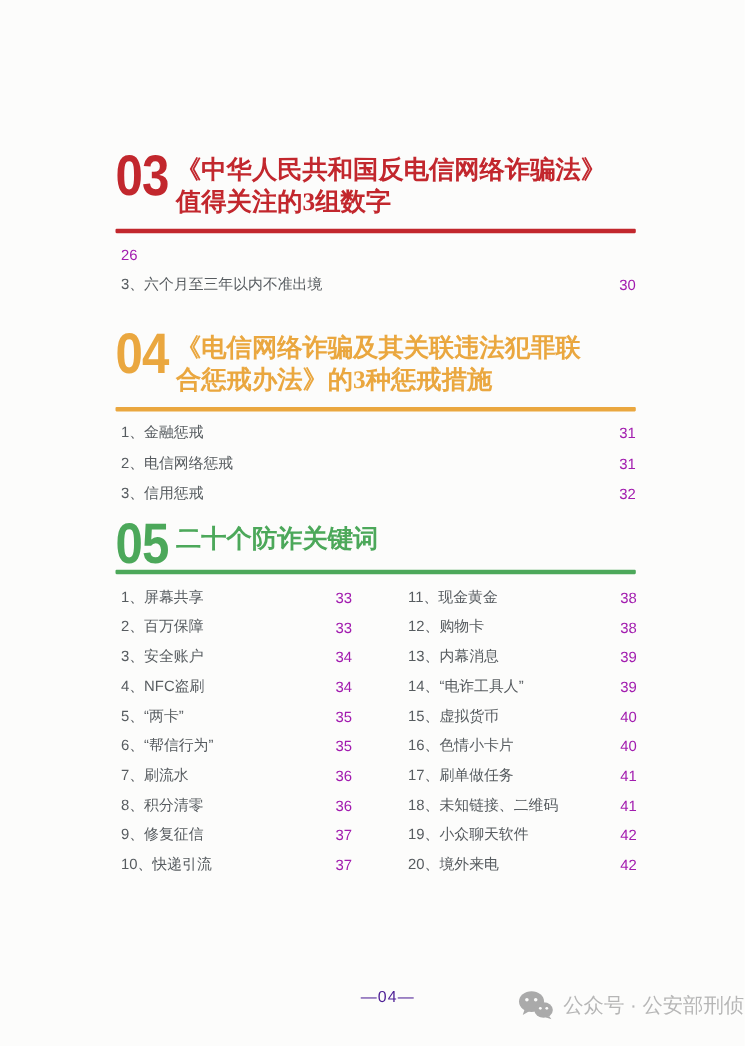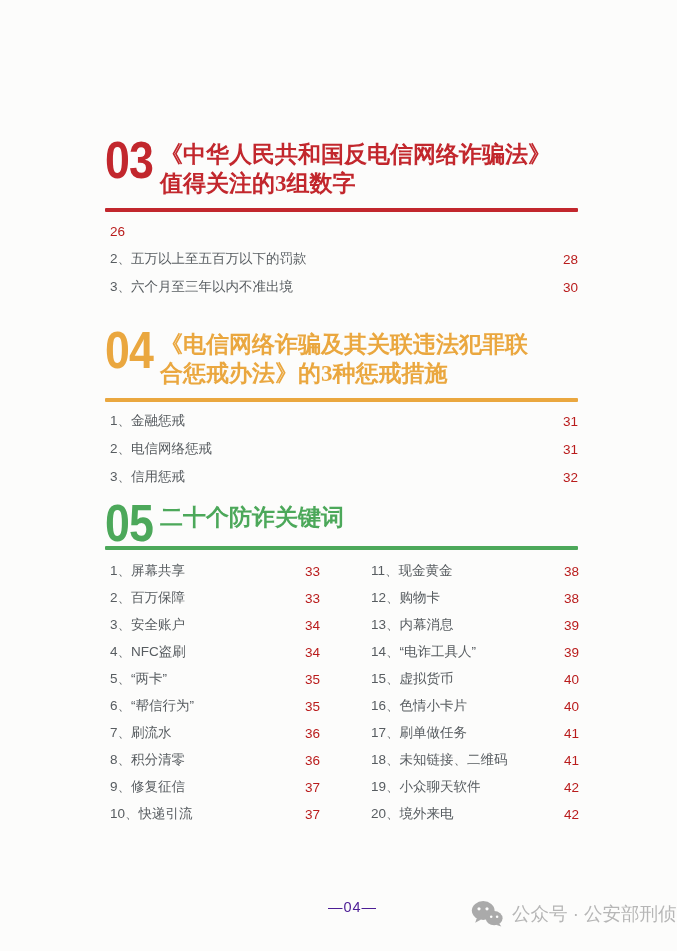--- a/index.html
+++ b/index.html
@@ -38,21 +38,21 @@
   .bg-orange { background:#eaa73f; }
   .bg-green  { background:#4ca85a; }
 
   .toc-list { margin-top:5px; }
   .toc-row {
     display:flex; justify-content:space-between; align-items:center;
     height:28px; padding-left:5px;
     font-size:13.5px; color:#575c60;
   }
   .toc-label { white-space:nowrap; }
-  .toc-page  { color:#b91c1c; }
+  .toc-page  { color:#a21caf; }
 
   .sec-04 { margin-top:29px; }
   .sec-05 { margin-top:12px; }
   .sec-05 .rule { margin-top:2px; }
 
   .kw-grid {
     margin-top:8px;
     display:grid;
     grid-template-columns:215px 213px;
     column-gap:45px;
@@ -83,24 +83,20 @@
         <div class="sec-num c-red">03</div>
         <div class="sec-title c-red">
           <div>《中华人民共和国反电信网络诈骗法》</div>
           <div>值得关注的3组数字</div>
         </div>
       </div>
       <div class="rule bg-red"></div>
       <div class="toc-list">
         <div class="toc-row">
           <span class="toc-page">26</span>
-        </div>
-        <div class="toc-row">
-          <span class="toc-label">2、五万以上至五百万以下的罚款</span>
-          <span class="toc-page">28</span>
         </div>
         <div class="toc-row">
           <span class="toc-label">3、六个月至三年以内不准出境</span>
           <span class="toc-page">30</span>
         </div>
       </div>
     </div>
 
     <div class="section sec-04">
       <div class="sec-header">

